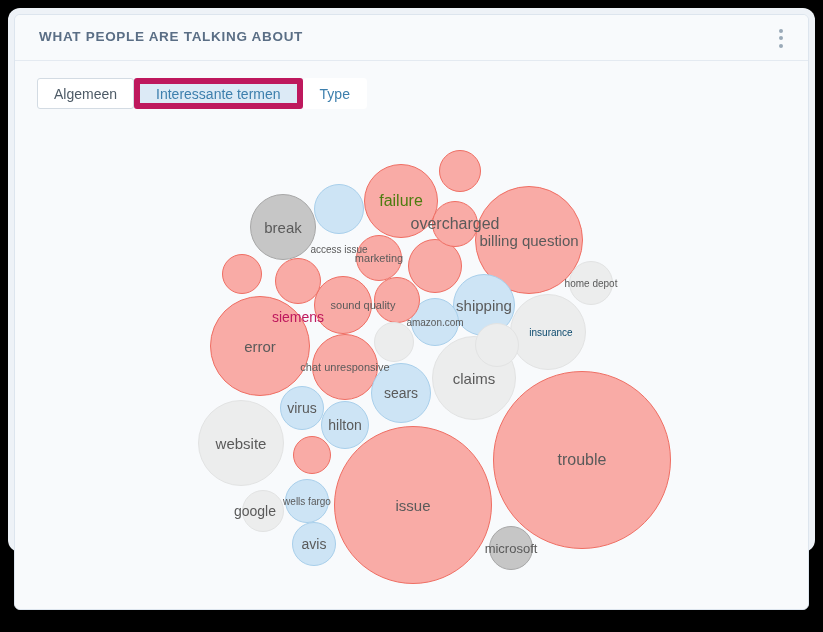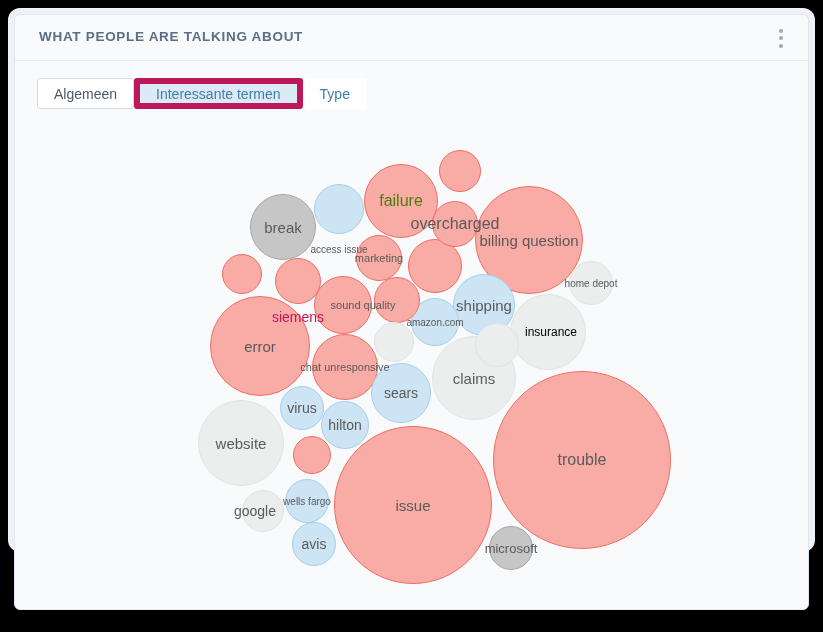--- a/index.html
+++ b/index.html
@@ -210,21 +210,21 @@
           <div class="bubble b-red" style="left: 424px; top: 31px; width: 42px; height: 42px;"></div>
           <div class="bubble b-red" style="left: 207px; top: 135px; width: 40px; height: 40px;"></div>
           <div class="bubble b-pale" style="left: 359px; top: 203px; width: 40px; height: 40px;"></div>
           <div class="bubble b-red" style="left: 278px; top: 317px; width: 38px; height: 38px;"></div>
           <div class="blabel" style="position: absolute; left: 567px; top: 341px; transform: translate(-50%, -50%); font-size: 16px; color: rgb(90, 90, 90); white-space: nowrap; pointer-events: none; user-select: none;">trouble</div>
           <div class="blabel" style="position: absolute; left: 398px; top: 386px; transform: translate(-50%, -50%); font-size: 15px; color: rgb(90, 90, 90); white-space: nowrap; pointer-events: none; user-select: none;">issue</div>
           <div class="blabel" style="position: absolute; left: 514px; top: 121px; transform: translate(-50%, -50%); font-size: 15px; color: rgb(90, 90, 90); white-space: nowrap; pointer-events: none; user-select: none; text-align: center;">billing question</div>
           <div class="blabel" style="position: absolute; left: 245px; top: 227px; transform: translate(-50%, -50%); font-size: 15px; color: rgb(90, 90, 90); white-space: nowrap; pointer-events: none; user-select: none;">error</div>
           <div class="blabel" style="position: absolute; left: 226px; top: 324px; transform: translate(-50%, -50%); font-size: 15px; color: rgb(90, 90, 90); white-space: nowrap; pointer-events: none; user-select: none;">website</div>
           <div class="blabel" style="position: absolute; left: 459px; top: 259px; transform: translate(-50%, -50%); font-size: 15px; color: rgb(90, 90, 90); white-space: nowrap; pointer-events: none; user-select: none;">claims</div>
-          <div class="blabel" style="position: absolute; left: 533px; top: 213px; transform: translate(-50%, -50%); font-size: 12px; color: #000000; white-space: nowrap; pointer-events: none; user-select: none; padding-left: 6px;">insurance</div>
+          <div class="blabel" style="position: absolute; left: 533px; top: 213px; transform: translate(-50%, -50%); font-size: 10px; color: #0c4a6e; white-space: nowrap; pointer-events: none; user-select: none; padding-left: 6px;">insurance</div>
           <div class="blabel" style="position: absolute; left: 386px; top: 82px; transform: translate(-50%, -50%); font-size: 16px; color: #4d7c0f; white-space: nowrap; pointer-events: none; user-select: none;">failure</div>
           <div class="blabel" style="position: absolute; left: 268px; top: 108px; transform: translate(-50%, -50%); font-size: 15px; color: rgb(90, 90, 90); white-space: nowrap; pointer-events: none; user-select: none;">break</div>
           <div class="blabel" style="position: absolute; left: 330px; top: 248px; transform: translate(-50%, -50%); font-size: 11px; color: rgb(90, 90, 90); white-space: nowrap; pointer-events: none; user-select: none;">chat unresponsive</div>
           <div class="blabel" style="position: absolute; left: 469px; top: 186px; transform: translate(-50%, -50%); font-size: 15px; color: rgb(90, 90, 90); white-space: nowrap; pointer-events: none; user-select: none;">shipping</div>
           <div class="blabel" style="position: absolute; left: 386px; top: 274px; transform: translate(-50%, -50%); font-size: 14px; color: rgb(90, 90, 90); white-space: nowrap; pointer-events: none; user-select: none;">sears</div>
           <div class="blabel" style="position: absolute; left: 328px; top: 186px; transform: translate(-50%, -50%); font-size: 11px; color: rgb(90, 90, 90); white-space: nowrap; pointer-events: none; user-select: none; margin-left: 20px;">sound quality</div>
           <div class="blabel" style="position: absolute; left: 324px; top: 90px; transform: translate(-50%, -50%); font-size: 10px; color: rgb(90, 90, 90); white-space: nowrap; pointer-events: none; user-select: none; margin-top: 40px;">access issue</div>
           <div class="blabel" style="position: absolute; left: 330px; top: 306px; transform: translate(-50%, -50%); font-size: 14px; color: rgb(90, 90, 90); white-space: nowrap; pointer-events: none; user-select: none;">hilton</div>
           <div class="blabel" style="position: absolute; left: 420px; top: 203px; transform: translate(-50%, -50%); font-size: 10px; color: rgb(90, 90, 90); white-space: nowrap; pointer-events: none; user-select: none;">amazon.com</div>
           <div class="blabel" style="position: absolute; left: 283px; top: 162px; transform: translate(-50%, -50%); font-size: 14px; color: #be185d; white-space: nowrap; pointer-events: none; user-select: none; margin-top: 36px;">siemens</div>

